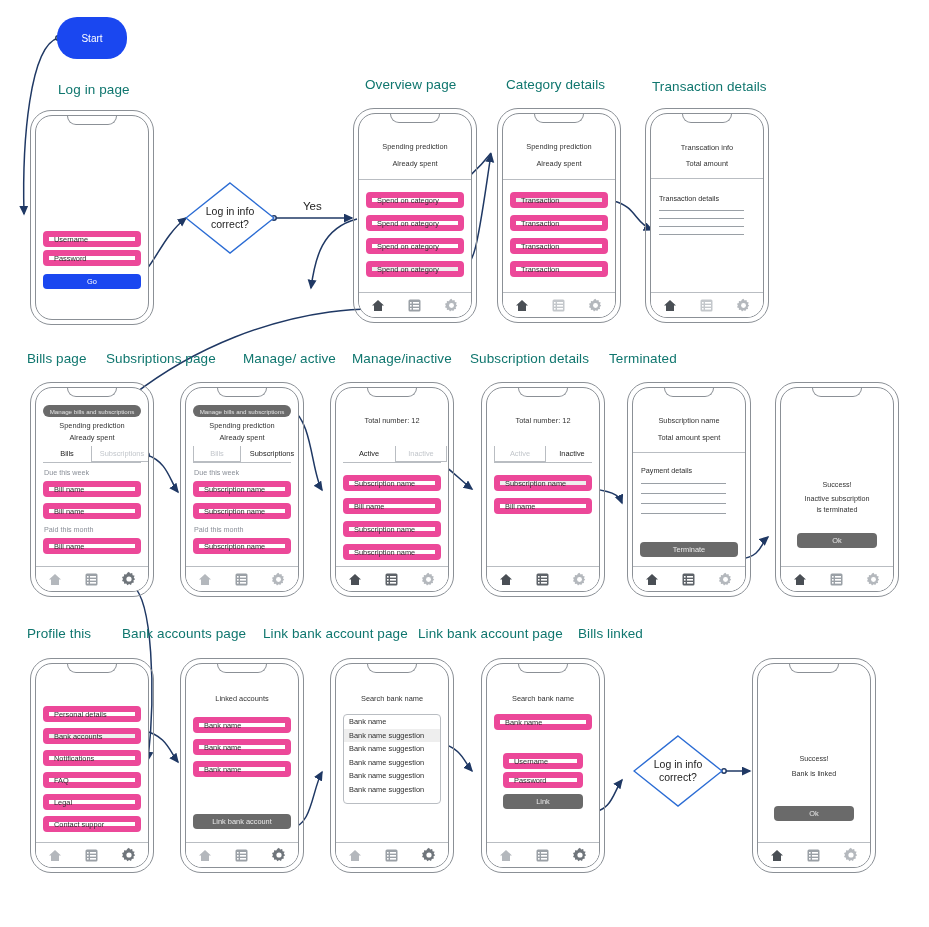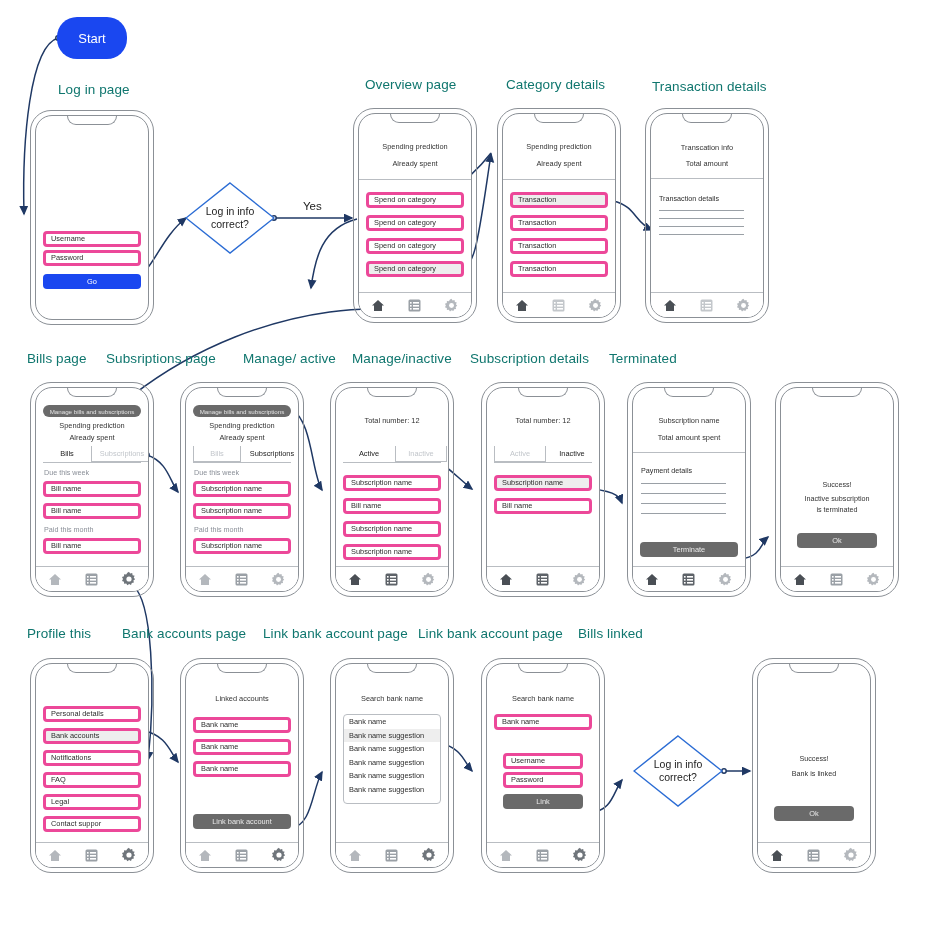--- a/index.html
+++ b/index.html
@@ -18,22 +18,22 @@
                 border:1.3px solid #8b9096;border-radius:17px;background:#fff;
                 overflow:hidden;}
   .notch{position:absolute;left:50%;top:-1px;transform:translateX(-50%);
          width:48px;height:9px;border:1.3px solid #8b9096;border-top:none;
          border-radius:0 0 9px 9px;background:#fff;}
   .screen{position:absolute;left:0;top:0;right:0;bottom:0;padding:0;}
 
   
   .hdr{position:absolute;left:0;right:0;text-align:center;color:#333;font-size:7.4px;}
   .divider{position:absolute;left:0;right:0;height:1px;background:#b9bdc2;}
-  .row{position:absolute;left:7px;right:7px;height:16px;border:3px solid #ec4899;
-       border-radius:4px;display:flex;padding-left:5px;
+  .row{position:absolute;left:7px;right:7px;height:16px;border:6px solid #ec4899;
+       border-radius:4px;display:flex;align-items:center;padding-left:5px;
        box-sizing:border-box;color:#2d2d2d;font-size:7.4px;background:#fff;}
   .row.sel{background:#eeeeee;}
   .ftxt{position:absolute;color:#8a8f98;font-size:7.2px;}
   .ctr{position:absolute;left:0;right:0;text-align:center;color:#333;font-size:7.2px;}
   .btn{position:absolute;height:15px;border-radius:4px;display:flex;align-items:center;
        justify-content:center;font-size:7.4px;box-sizing:border-box;}
   .btn.gray{background:#6a6a6a;color:#e9e9e9;}
   .btn.blue{background:#1A47F0;color:#fff;}
   .pill{position:absolute;height:12px;border-radius:7px;background:#6a6a6a;color:#e4e4e4;
         font-size:6.2px;display:flex;align-items:center;justify-content:center;}
@@ -57,21 +57,21 @@
        display:flex;align-items:center;justify-content:space-around;background:#fff;}
   .nav svg{display:block;}
 
   
   .diamond{position:absolute;}
   .diamond .dtxt{position:absolute;inset:0;display:flex;flex-direction:column;
                  align-items:center;justify-content:center;font-size:10.5px;color:#1c1c1c;
                  line-height:1.25;text-align:center;}
   
   .start{position:absolute;background:#1A47F0;color:#fff;border-radius:20px;
-         display:flex;align-items:center;justify-content:center;font-size:13px;}
+         display:flex;align-items:center;justify-content:center;font-size:10px;}
   .edgelabel{position:absolute;font-size:11.5px;color:#1c1c1c;}
 </style>
 </head>
 <body>
 
 <div id="canvas">
 
   <svg width="929" height="927" style="position:absolute;left:0;top:0;">
     <defs>
       <marker id="ah" markerWidth="7" markerHeight="7" refX="5.5" refY="3" orient="auto">

